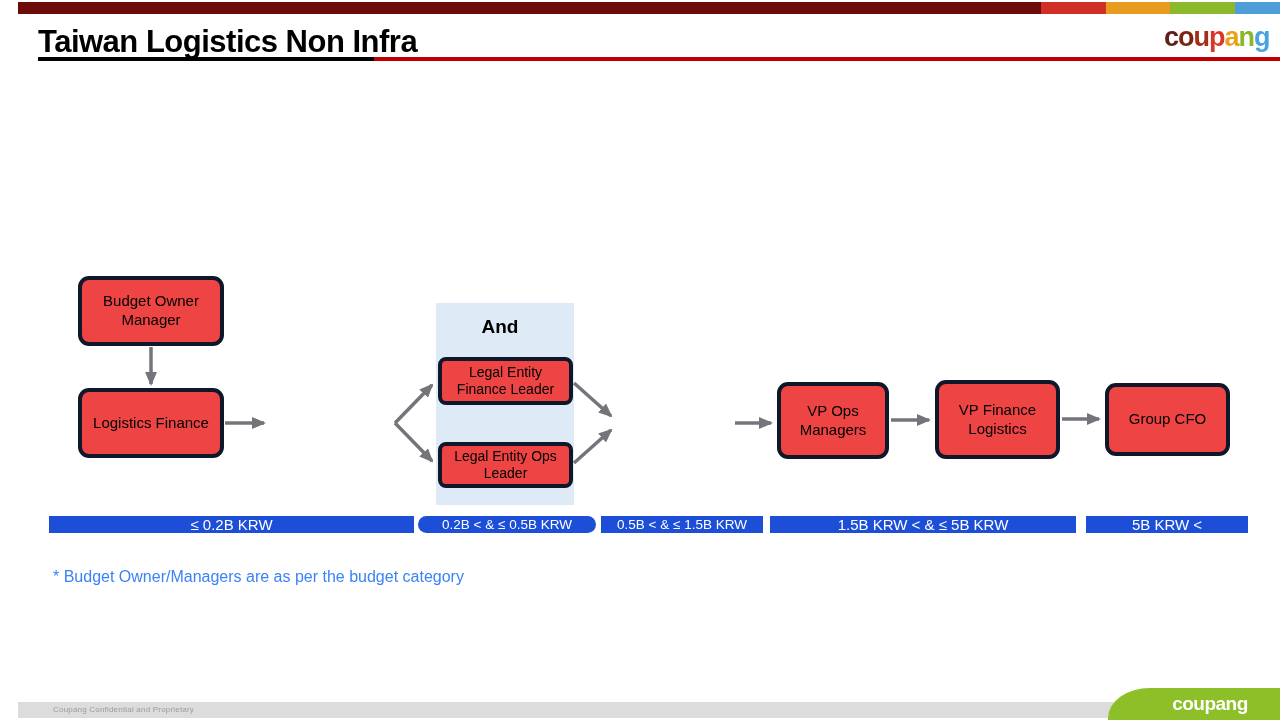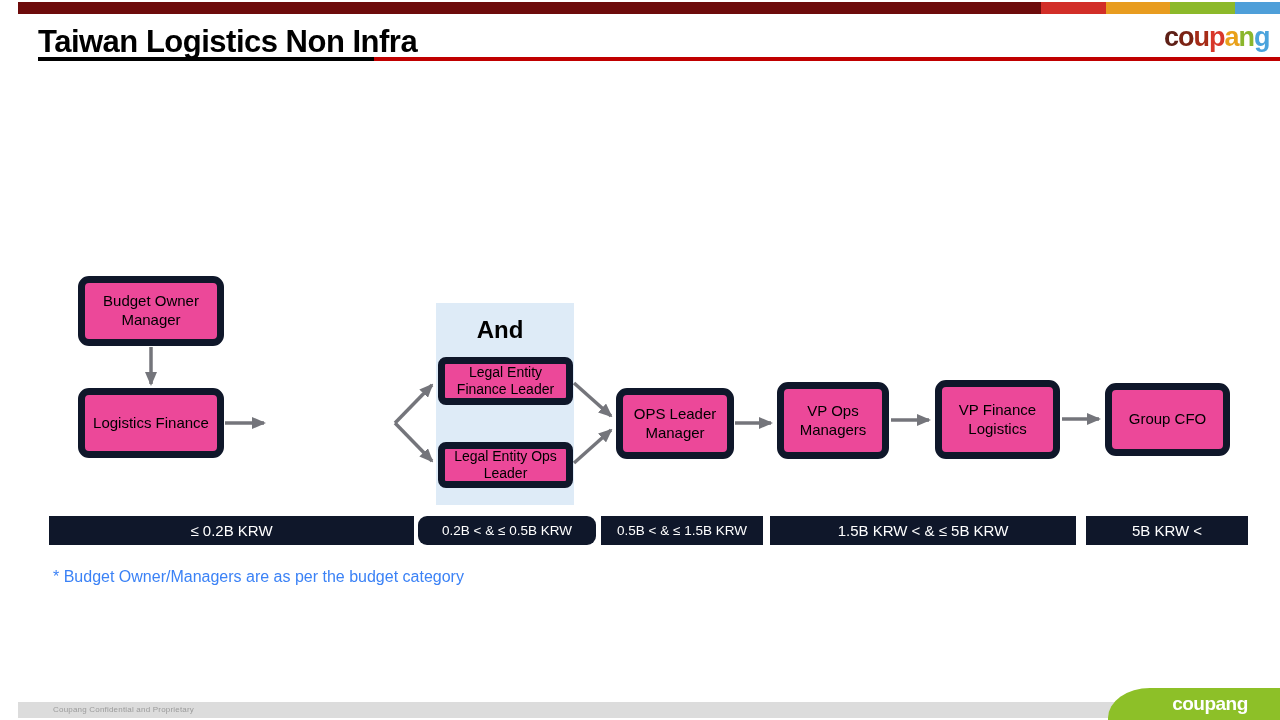--- a/index.html
+++ b/index.html
@@ -17,31 +17,31 @@
 
   
   .title { position:absolute; left:20px; top:24px; font-size:31px; font-weight:700; letter-spacing:-0.5px; white-space:nowrap; }
   .title-rule { position:absolute; left:20px; top:57px; width:1243px; height:4px;
     background:linear-gradient(to right,#000 0,#000 336px,#C00000 336px,#C00000 100%); }
 
   
   .logo-head { position:absolute; left:1146px; top:22px; font-size:27px; font-weight:700; letter-spacing:-1px; white-space:nowrap; }
 
   
-  .node { position:absolute; box-sizing:border-box; background:#ec4899; border:7px solid #0f172a;
+  .node { position:absolute; box-sizing:border-box; background:#ef4444; border:4px solid #0f172a;
     border-radius:11px; display:flex; align-items:center; justify-content:center; text-align:center;
     font-size:15px; line-height:1.25; padding:3px 6px; z-index:3; }
   .node.small { border-radius:8px; font-size:14px; line-height:1.2; }
   .and-panel { position:absolute; left:418px; top:303px; width:138px; height:202px; background:#DEEBF7; z-index:1; }
   .and-label { position:absolute; left:418px; top:316px; width:128px; text-align:center;
-    font-size:24px; font-weight:700; z-index:2; }
+    font-size:19px; font-weight:700; z-index:2; }
   .arrows { position:absolute; left:0; top:0; z-index:2; pointer-events:none; }
 
   
-  .band { position:absolute; top:516px; height:29px; background:#0f172a; color:#fff;
+  .band { position:absolute; top:516px; height:17px; background:#1d4ed8; color:#fff;
     display:flex; align-items:center; justify-content:center; white-space:nowrap; z-index:3; font-size:15px; }
   .band.b1 { left:31px;   width:365px; }
   .band.b2 { left:400px;  width:178px; font-size:13.5px;border-radius:9px; }
   .band.b3 { left:583px;  width:162px; font-size:13.5px; }
   .band.b4 { left:752px;  width:306px; }
   .band.b5 { left:1068px; width:162px; }
 
   .footnote { position:absolute; left:35px; top:568px; font-size:16px; color:#3b82f6; }
 
   
@@ -85,21 +85,20 @@
     <line x1="556" y1="463" x2="593" y2="430" stroke="#74757B" stroke-width="3.5" marker-end="url(#ah)"></line>
     <line x1="717" y1="423" x2="753" y2="423" stroke="#74757B" stroke-width="3.5" marker-end="url(#ah)"></line>
     <line x1="873" y1="420" x2="911" y2="420" stroke="#74757B" stroke-width="3.5" marker-end="url(#ah)"></line>
     <line x1="1044" y1="419" x2="1081" y2="419" stroke="#74757B" stroke-width="3.5" marker-end="url(#ah)"></line>
   </svg>
 
   <div class="node" style="left:60px;  top:276px; width:146px; height:70px;">Budget Owner Manager</div>
   <div class="node" style="left:60px;  top:388px; width:146px; height:70px;">Logistics Finance</div>
   <div class="node small" style="left:420px; top:442px; width:135px; height:46px;">Legal Entity Ops Leader</div>
   <div class="node small" style="left:420px; top:357px; width:135px; height:48px;">Legal Entity Finance Leader</div>
-  <div class="node" style="left:598px; top:388px; width:118px; height:71px;">OPS Leader Manager</div>
   <div class="node" style="left:759px; top:382px; width:112px; height:77px;">VP Ops Managers</div>
   <div class="node" style="left:917px; top:380px; width:125px; height:79px;">VP Finance Logistics</div>
   <div class="node" style="left:1087px;top:383px; width:125px; height:73px;">Group CFO</div>
 
   <div class="band b1">≤ 0.2B KRW</div>
   <div class="band b2">0.2B  &lt; &amp; ≤ 0.5B KRW</div>
   <div class="band b3">0.5B  &lt; &amp; ≤ 1.5B KRW</div>
   <div class="band b4">1.5B KRW &lt; &amp; ≤ 5B KRW</div>
   <div class="band b5">5B KRW &lt;</div>
 

